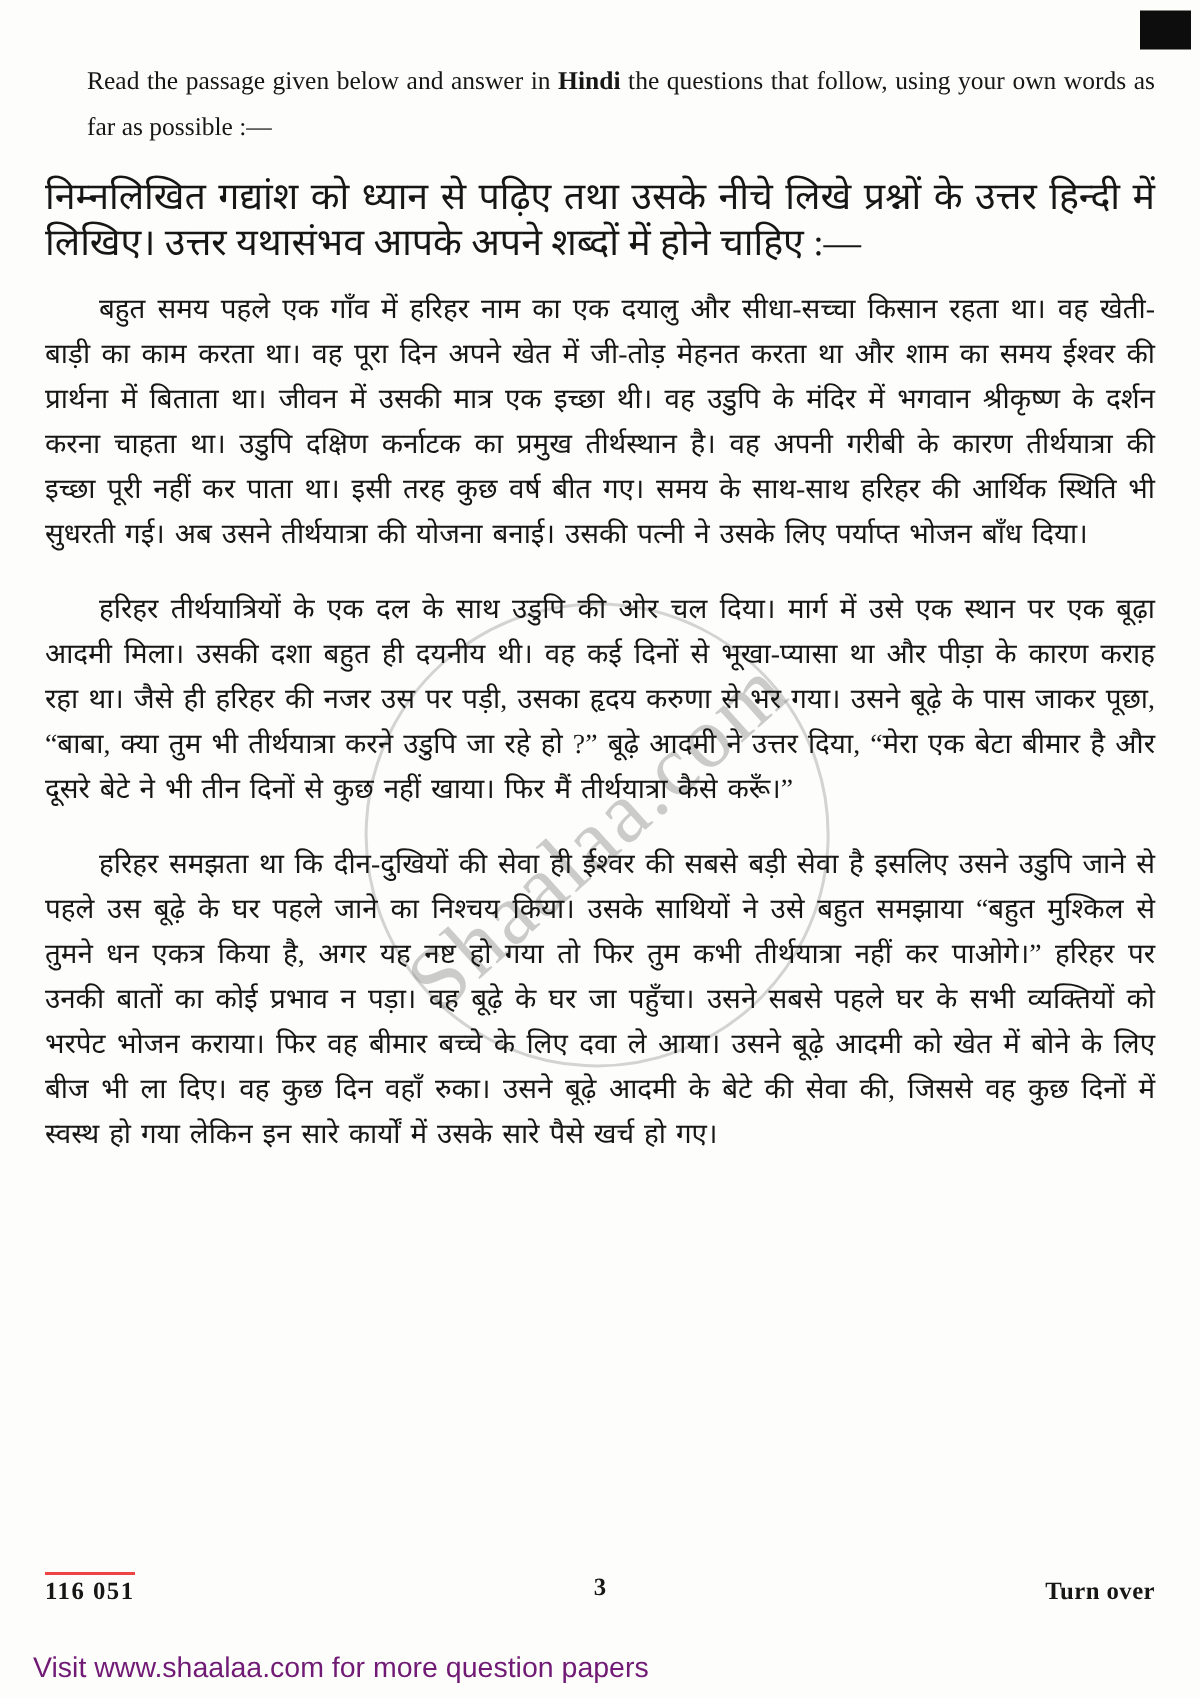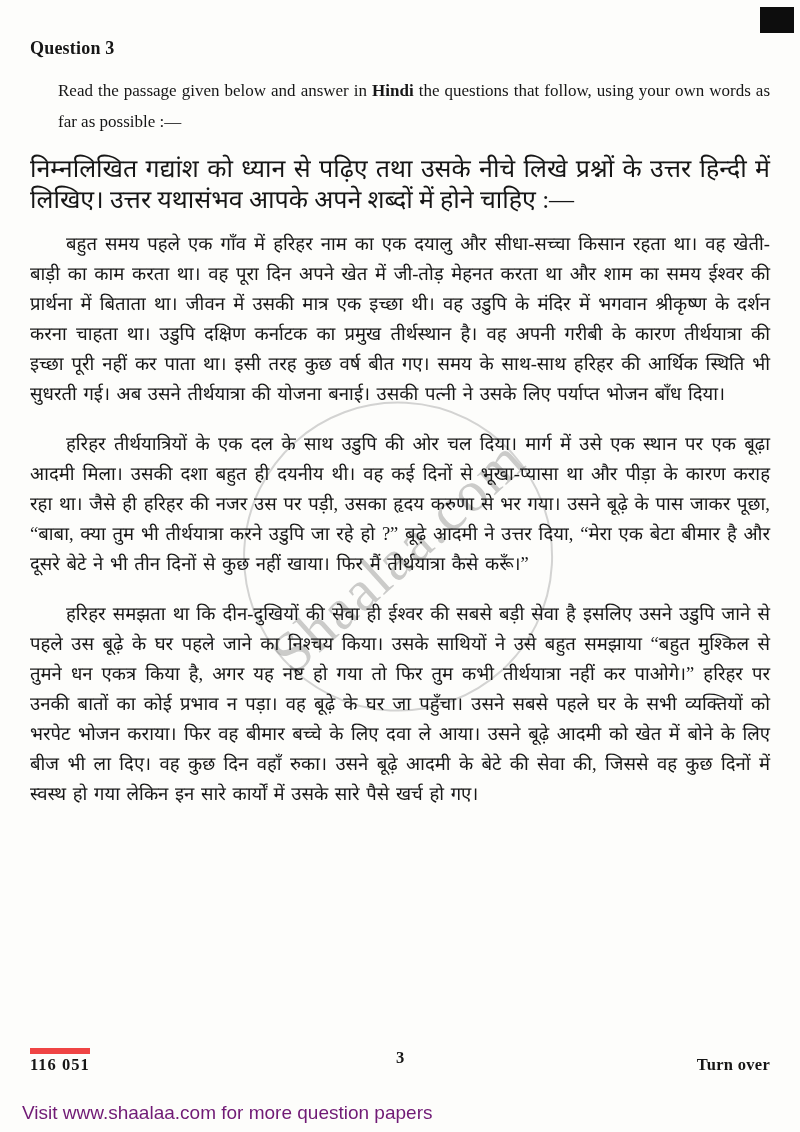--- a/index.html
+++ b/index.html
@@ -96,21 +96,21 @@
     left: 30px;
     right: 30px;
     top: 1048px;
     display: flex;
     align-items: baseline;
     font-size: 16.5px;
     font-weight: bold;
     z-index: 1;
   }
   .footer-left {
-    border-top: 6px solid #ef4444;
+    border-top: 2px solid #ef4444;
     padding-top: 1px;
     letter-spacing: 1px;
   }
   .footer-center {
     position: absolute;
     left: 0;
     right: 0;
     text-align: center;
     font-weight: bold;
   }
@@ -136,21 +136,20 @@
 
   <div class="corner-mark"></div>
 
   <div class="watermark">
     <div class="wm-circle"></div>
     <div class="wm-text">Shaalaa.com</div>
   </div>
 
   <div class="content">
 
-    <h1 class="question-title">Question 3</h1>
 
     <div class="instruction-english">
       <span>Read the passage given below and answer in </span><span class="bold">Hindi</span><span> the questions that follow, using your own words as far as possible :—</span>
     </div>
 
     <div class="instruction-hindi">निम्नलिखित गद्यांश को ध्यान से पढ़िए तथा उसके नीचे लिखे प्रश्नों के उत्तर हिन्दी में लिखिए। उत्तर यथासंभव आपके अपने शब्दों में होने चाहिए :—</div>
 
     <div class="passage">
       <p>बहुत समय पहले एक गाँव में हरिहर नाम का एक दयालु और सीधा-सच्चा किसान रहता था। वह खेती-बाड़ी का काम करता था। वह पूरा दिन अपने खेत में जी-तोड़ मेहनत करता था और शाम का समय ईश्वर की प्रार्थना में बिताता था। जीवन में उसकी मात्र एक इच्छा थी। वह उडुपि के मंदिर में भगवान श्रीकृष्ण के दर्शन करना चाहता था। उडुपि दक्षिण कर्नाटक का प्रमुख तीर्थस्थान है। वह अपनी गरीबी के कारण तीर्थयात्रा की इच्छा पूरी नहीं कर पाता था। इसी तरह कुछ वर्ष बीत गए। समय के साथ-साथ हरिहर की आर्थिक स्थिति भी सुधरती गई। अब उसने तीर्थयात्रा की योजना बनाई। उसकी पत्नी ने उसके लिए पर्याप्त भोजन बाँध दिया।</p>
       <p>हरिहर तीर्थयात्रियों के एक दल के साथ उडुपि की ओर चल दिया। मार्ग में उसे एक स्थान पर एक बूढ़ा आदमी मिला। उसकी दशा बहुत ही दयनीय थी। वह कई दिनों से भूखा-प्यासा था और पीड़ा के कारण कराह रहा था। जैसे ही हरिहर की नजर उस पर पड़ी, उसका हृदय करुणा से भर गया। उसने बूढ़े के पास जाकर पूछा, “बाबा, क्या तुम भी तीर्थयात्रा करने उडुपि जा रहे हो ?” बूढ़े आदमी ने उत्तर दिया, “मेरा एक बेटा बीमार है और दूसरे बेटे ने भी तीन दिनों से कुछ नहीं खाया। फिर मैं तीर्थयात्रा कैसे करूँ।”</p>

